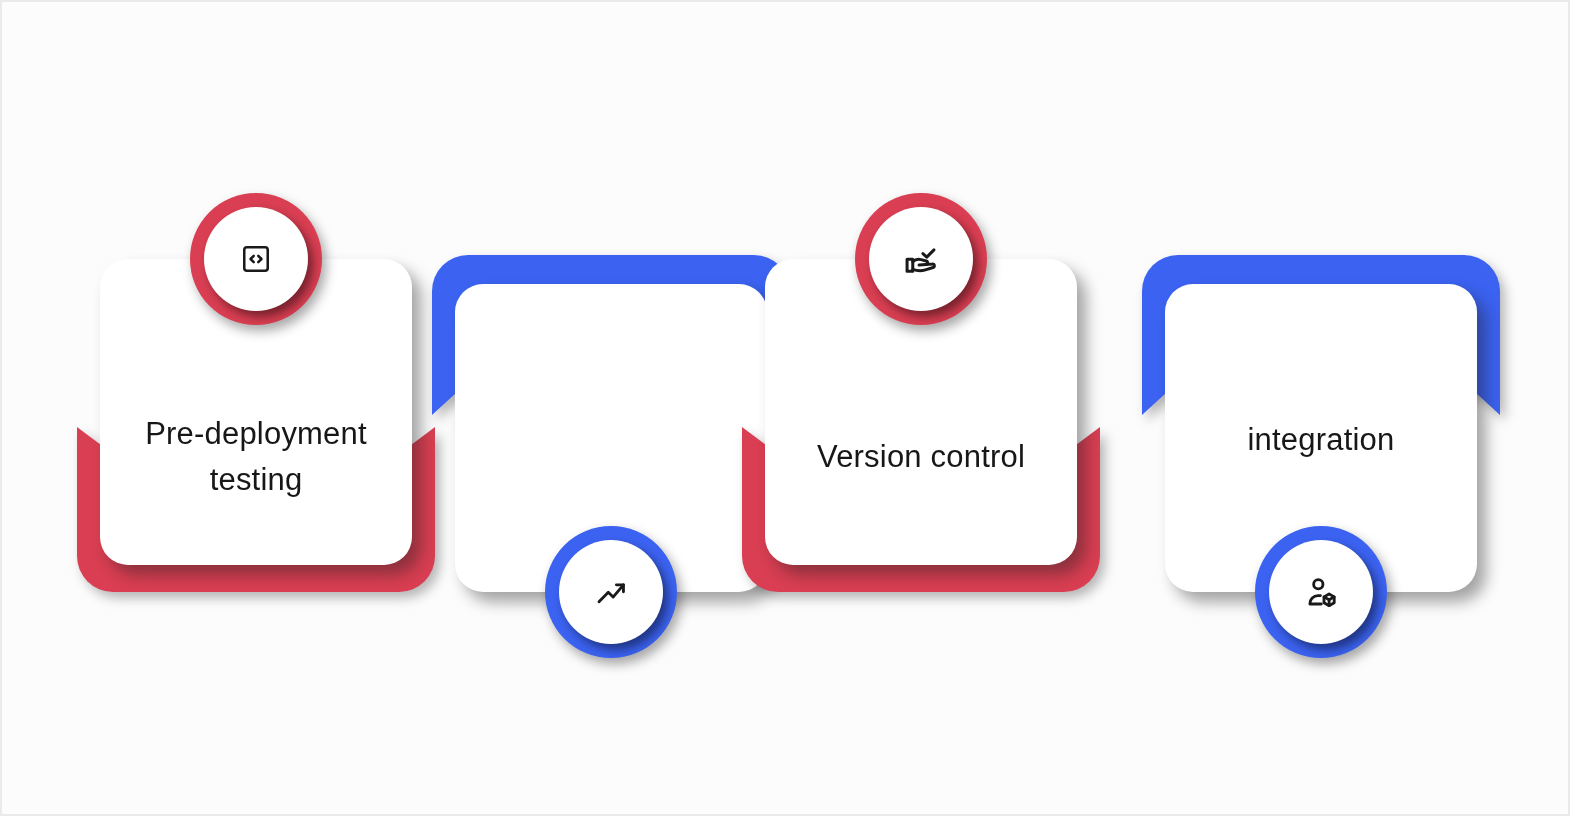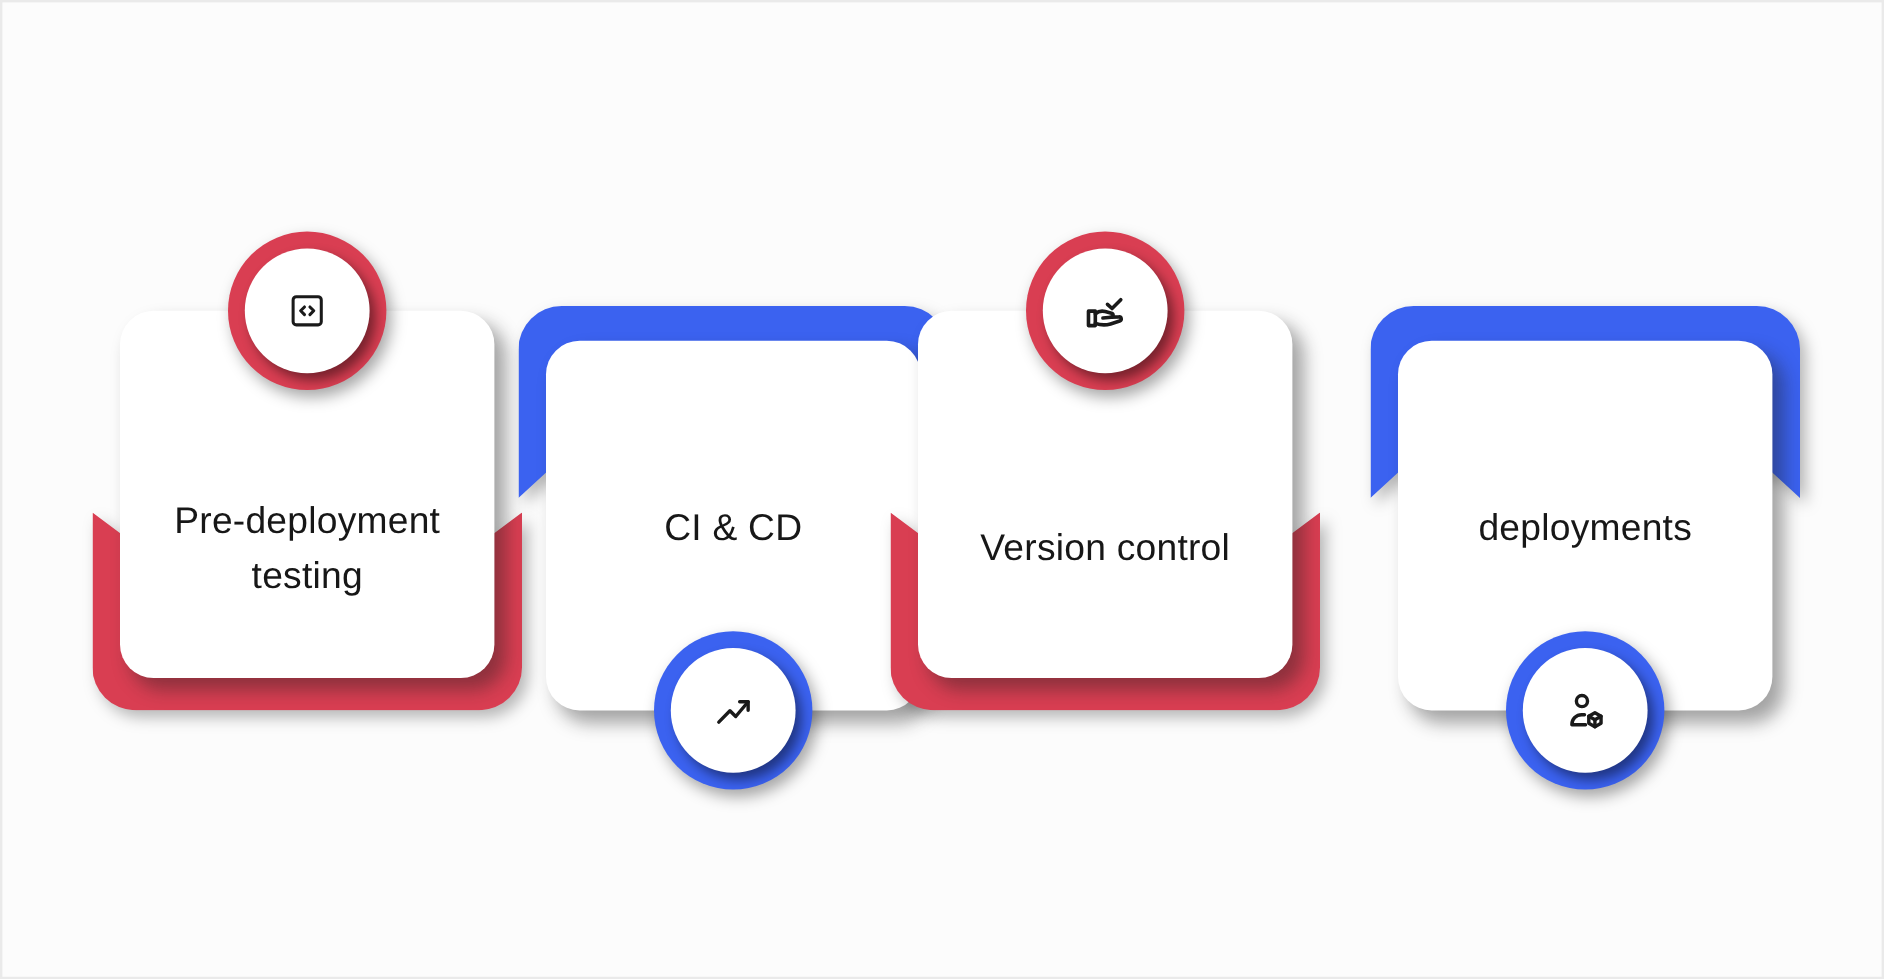--- a/index.html
+++ b/index.html
@@ -89,24 +89,20 @@
         </svg>
       </div>
     </div>
   </div>
 
   <div class="tile tile-2 tile-blue">
     <div class="accent-wrap">
         <div class="accent"></div>
       </div>
     <div class="card-face"></div>
-    <div class="card-title">
-      <span>CI &amp; CD</span>
-      <span></span>
-    </div>
     <div class="badge">
       <div class="badge-inner">
         <svg width="36" height="36" viewBox="0 0 24 24">
           <path d="M4 18.5 10.2 12.2l3.2 3.2 6.9-8.2"></path>
           <path d="M15.6 7.2h4.7v4.7"></path>
         </svg>
       </div>
     </div>
   </div>
 
@@ -129,21 +125,21 @@
       </div>
     </div>
   </div>
 
   <div class="tile tile-4 tile-blue">
     <div class="accent-wrap">
         <div class="accent"></div>
       </div>
     <div class="card-face"></div>
     <div class="card-title">
-      <span>deployments</span>
+      <span>integration</span>
     </div>
     <div class="badge">
       <div class="badge-inner">
         <svg width="36" height="36" viewBox="0 0 24 24">
           <circle cx="10.2" cy="6.8" r="3.1"></circle>
           <path d="M11.6 14.4H10c-3 0-5.4 2.4-5.4 5.4v.2h7.6"></path>
           <path d="m17.4 13.3 3.4 1.95v3.9l-3.4 1.95-3.4-1.95v-3.9z"></path>
           <path d="m14 15.25 3.4 1.95 3.4-1.95"></path>
           <path d="M17.4 17.2v3.9"></path>
         </svg>

